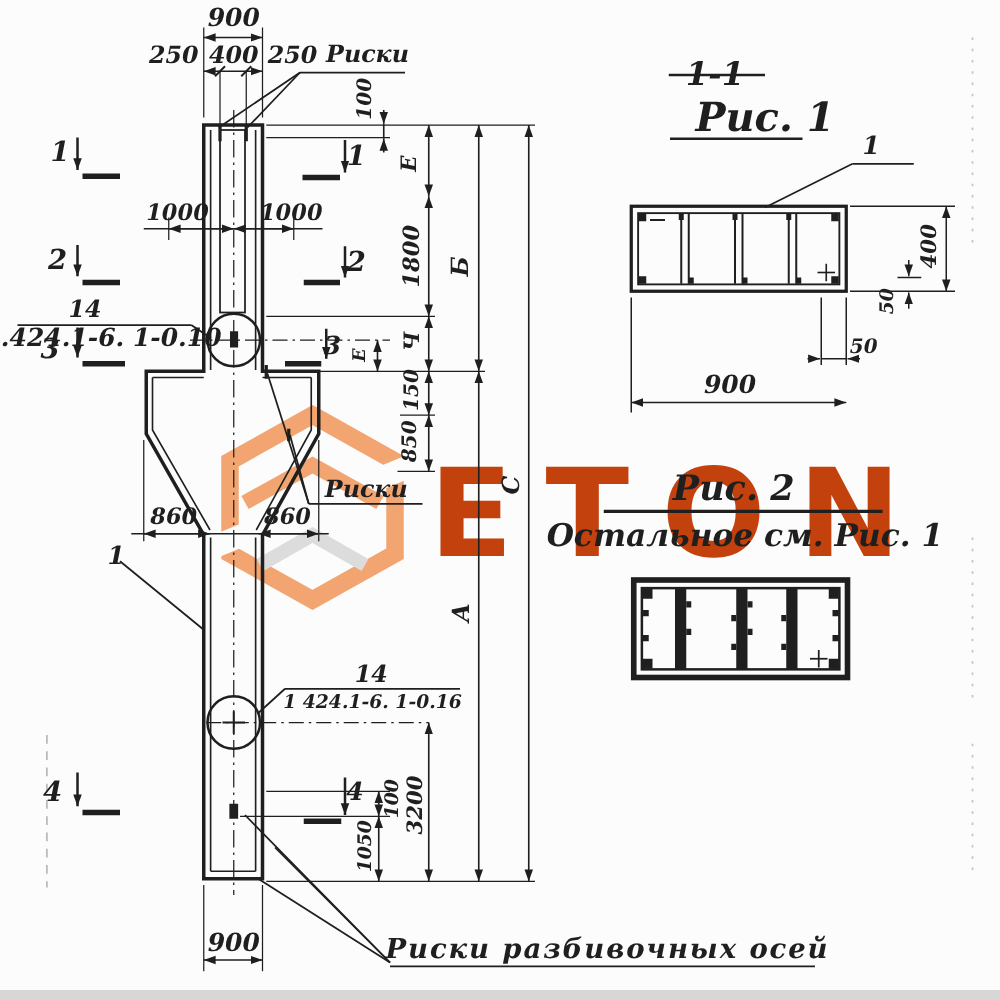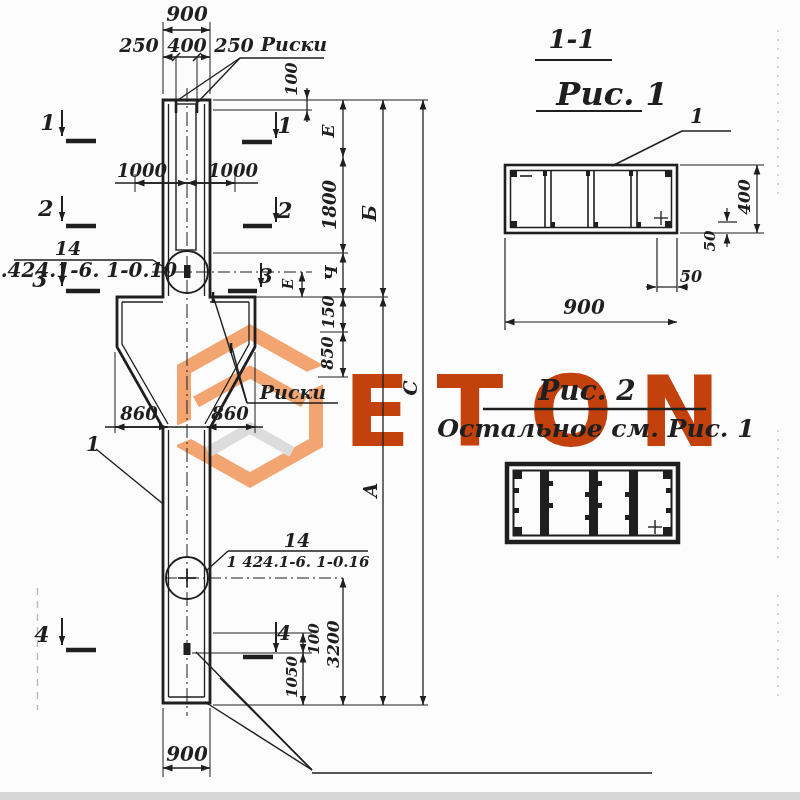--- a/index.html
+++ b/index.html
@@ -316,22 +316,23 @@
   <div class="lbl" style="left:293px;top:392px;font-size:19px;">Риски</div>
   <div class="lbl" style="left:93px;top:444px;font-size:20px;">1</div>
 
   <div class="lbl" style="left:297px;top:540px;font-size:19px;">14</div>
   <div class="lbl" style="left:298px;top:562px;font-size:15px;">1 424.1-6. 1-0.16</div>
 
   <div class="lbl rot" style="left:314px;top:639px;font-size:15px;">100</div>
   <div class="lbl rot" style="left:333px;top:644px;font-size:17px;">3200</div>
   <div class="lbl rot" style="left:292px;top:677px;font-size:15px;">1050</div>
   <div class="lbl" style="left:187px;top:754px;font-size:20px;">900</div>
-
-  <div class="lbl" style="left:572px;top:39px;font-size:26px;">1-1</div>
+  <div class="lbl" style="left:486px;top:759px;font-size:22px;letter-spacing:1.5px;">Риски разбивочных осей</div>
+
+  <div class="lbl" style="left:572px;top:60px;font-size:26px;">1-1</div>
   <div class="lbl" style="left:612px;top:94px;font-size:32px;">Рис. 1</div>
   <div class="lbl" style="left:697px;top:116px;font-size:20px;">1</div>
   <div class="lbl rot" style="left:744px;top:197px;font-size:17px;">400</div>
   <div class="lbl rot" style="left:710px;top:241px;font-size:15px;">50</div>
   <div class="lbl" style="left:691px;top:277px;font-size:16px;">50</div>
   <div class="lbl" style="left:584px;top:307px;font-size:20px;">900</div>
   <div class="lbl" style="left:587px;top:391px;font-size:28px;">Рис. 2</div>
   <div class="lbl" style="left:596px;top:428px;font-size:25px;">Остальное см. Рис. 1</div>
 
 </div>

